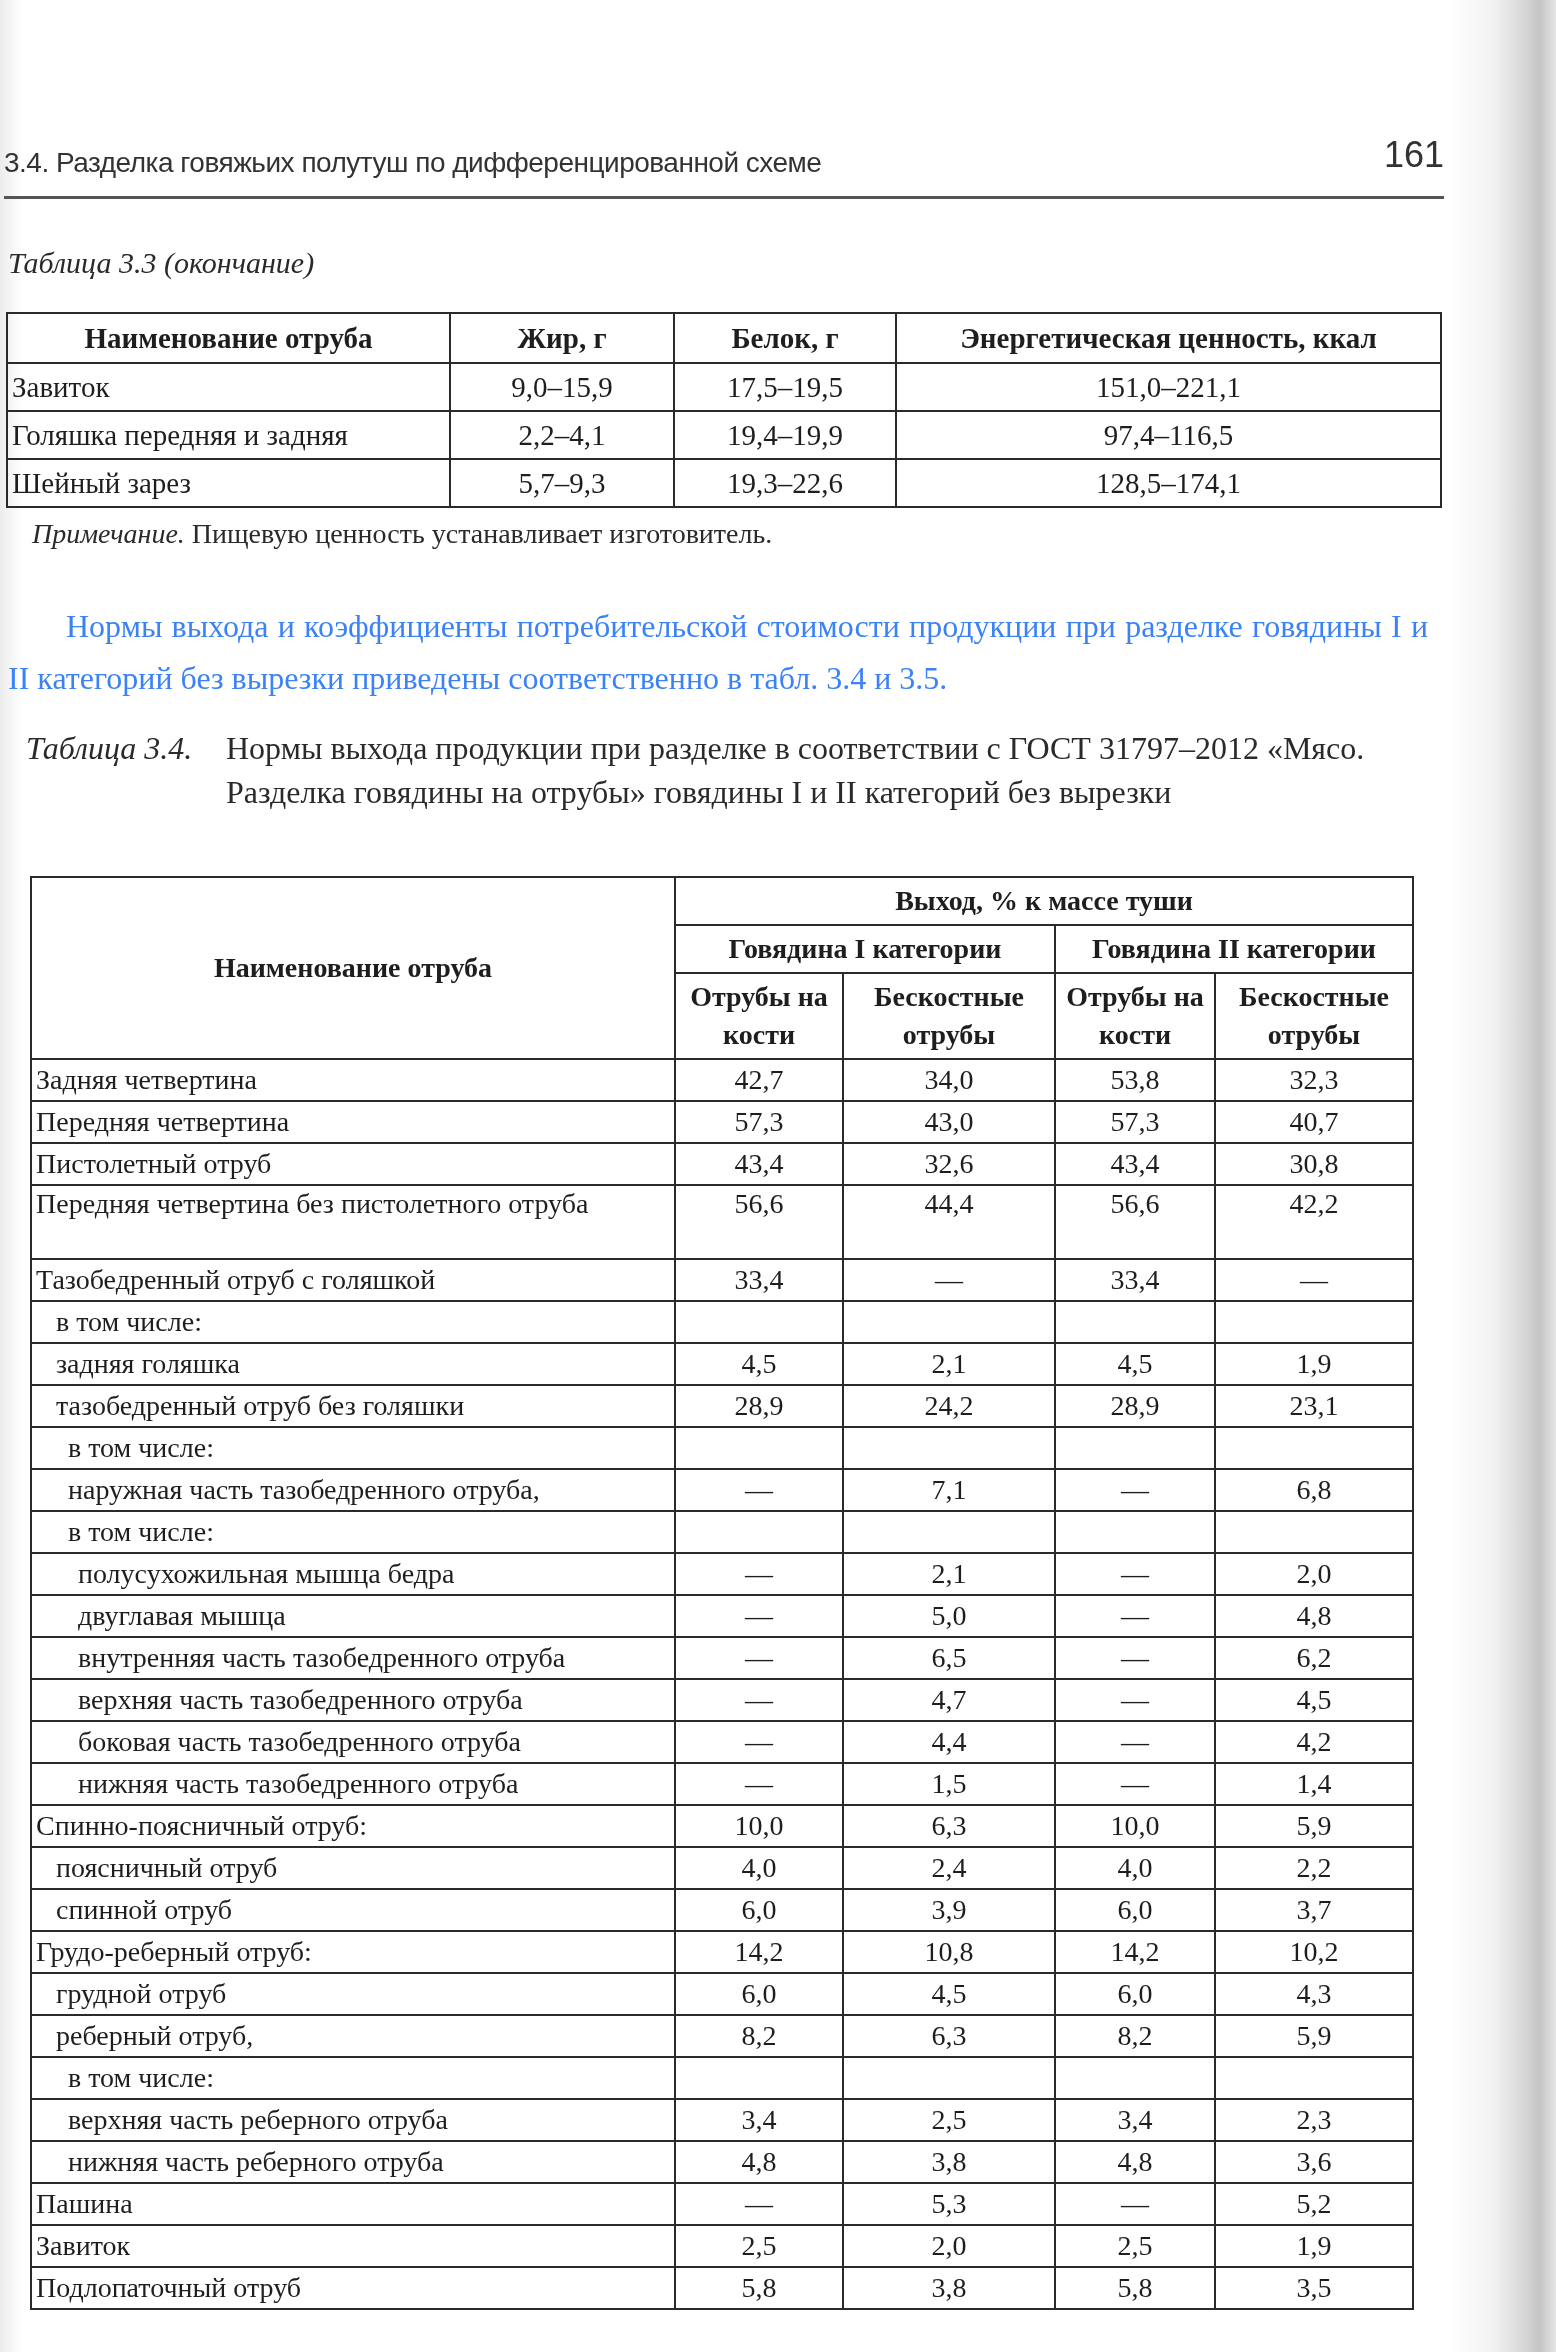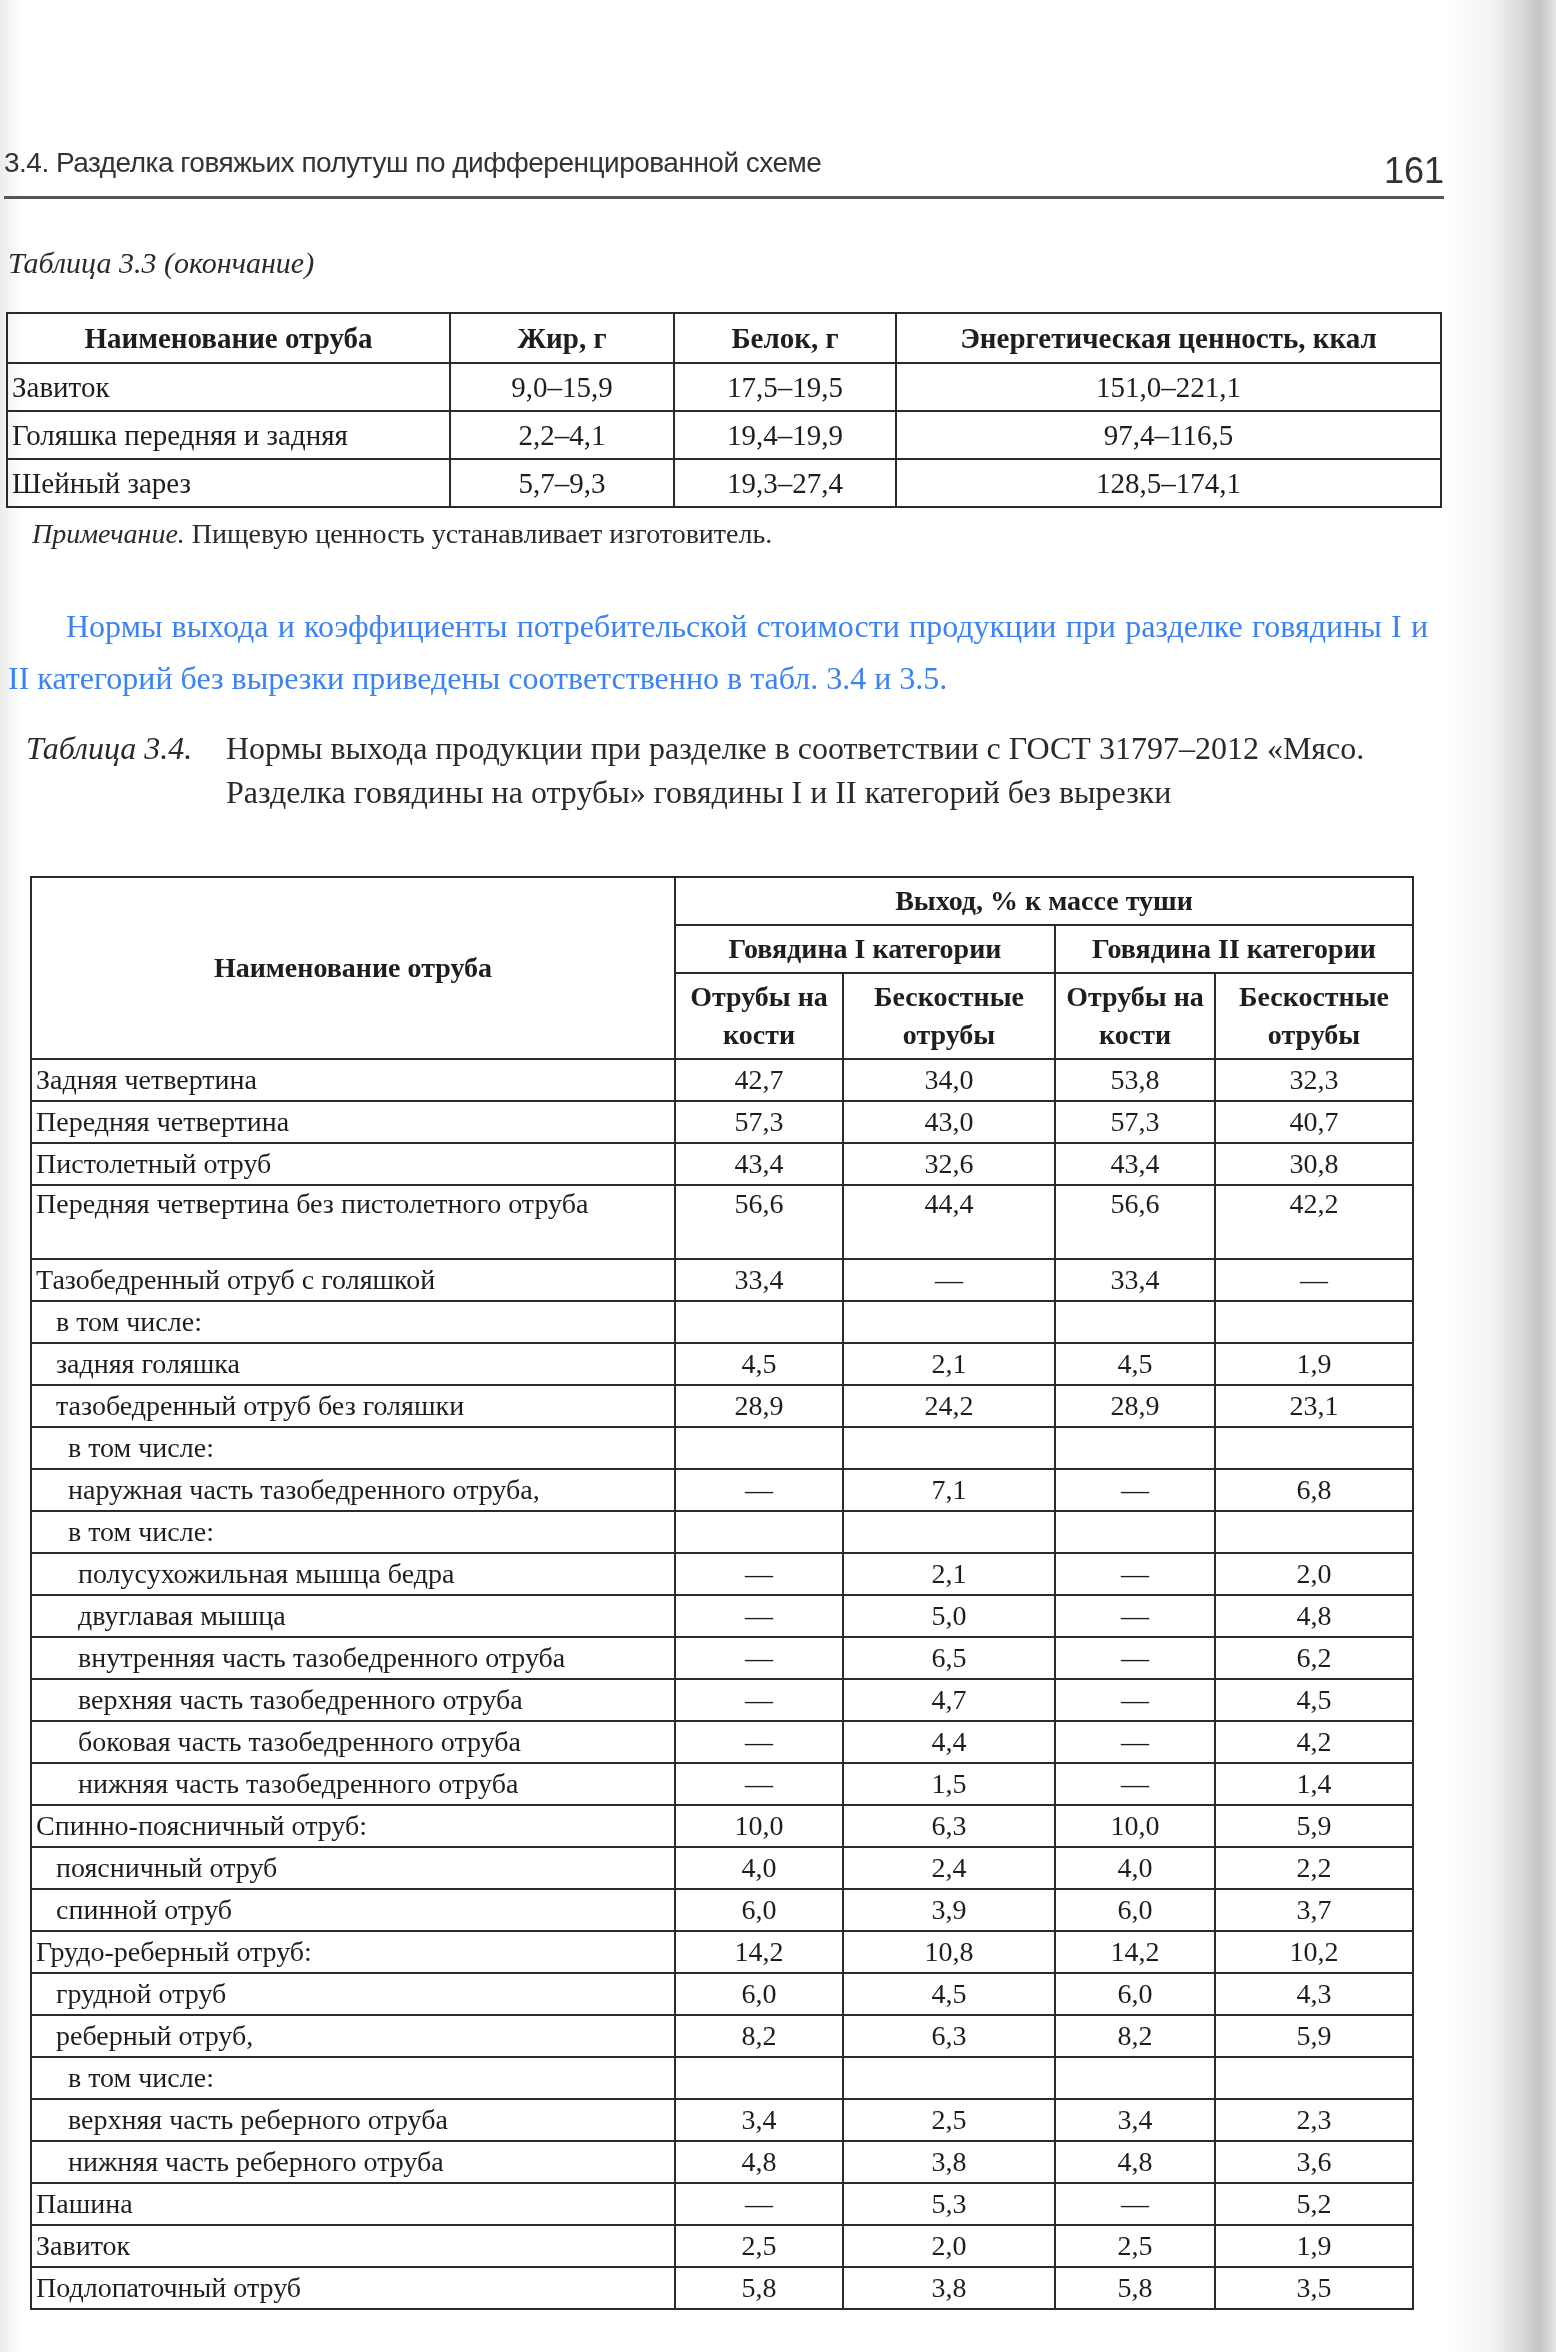--- a/index.html
+++ b/index.html
@@ -20,21 +20,21 @@
     position:absolute; left:4px; top:150px; width:1440px; height:46px;
     border-bottom:3px solid #555;
     display:flex; justify-content:space-between; align-items:flex-end;
   }
   .running-head .title {
     font-family:"Liberation Sans","DejaVu Sans",sans-serif;
     font-size:28px; color:#333; letter-spacing:-0.5px; padding-bottom:17px;
   }
   .running-head .page-num {
     font-family:"Liberation Sans","DejaVu Sans",sans-serif;
-    font-size:36px; color:#333; padding-bottom:4px;
+    font-size:36px; color:#333; padding-bottom:20px;
   }
   .caption {
     position:absolute; font-style:italic; font-size:30px; color:#2a2a2a;
   }
   table { border-collapse:collapse; position:absolute; }
   td, th { border:2px solid #2a2a2a; }
   .t33 { left:6px; top:312px; width:1436px; font-size:29px; }
   .t33 th { font-weight:bold; height:46px; text-align:center; }
   .t33 td { height:44px; }
   .t33 td.name { text-align:left; padding-left:4px; }
@@ -97,21 +97,21 @@
   </tr>
   <tr>
     <td class="name">Голяшка передняя и задняя</td>
     <td class="num">2,2–4,1</td>
     <td class="num">19,4–19,9</td>
     <td class="num">97,4–116,5</td>
   </tr>
   <tr>
     <td class="name">Шейный зарез</td>
     <td class="num">5,7–9,3</td>
-    <td class="num">19,3–27,4</td>
+    <td class="num">19,3–22,6</td>
     <td class="num">128,5–174,1</td>
   </tr>
 </tbody>
   </table>
 
 <div class="note"><i>Примечание.</i><span> Пищевую ценность устанавливает изготовитель.</span></div>
 
 <div class="para"><span class="indent"></span><span>Нормы выхода и коэффициенты потребительской стоимости продукции при разделке говядины I и II категорий без вырезки приведены соответственно в табл. 3.4 и 3.5.</span></div>
 
 <div class="t34-caption">

